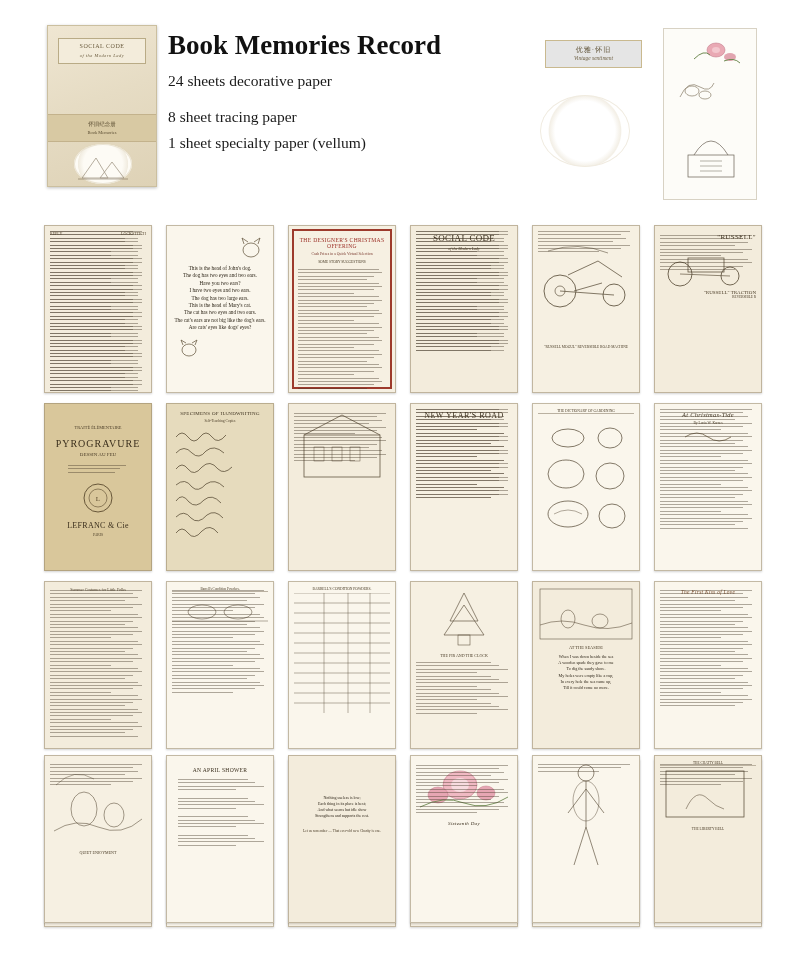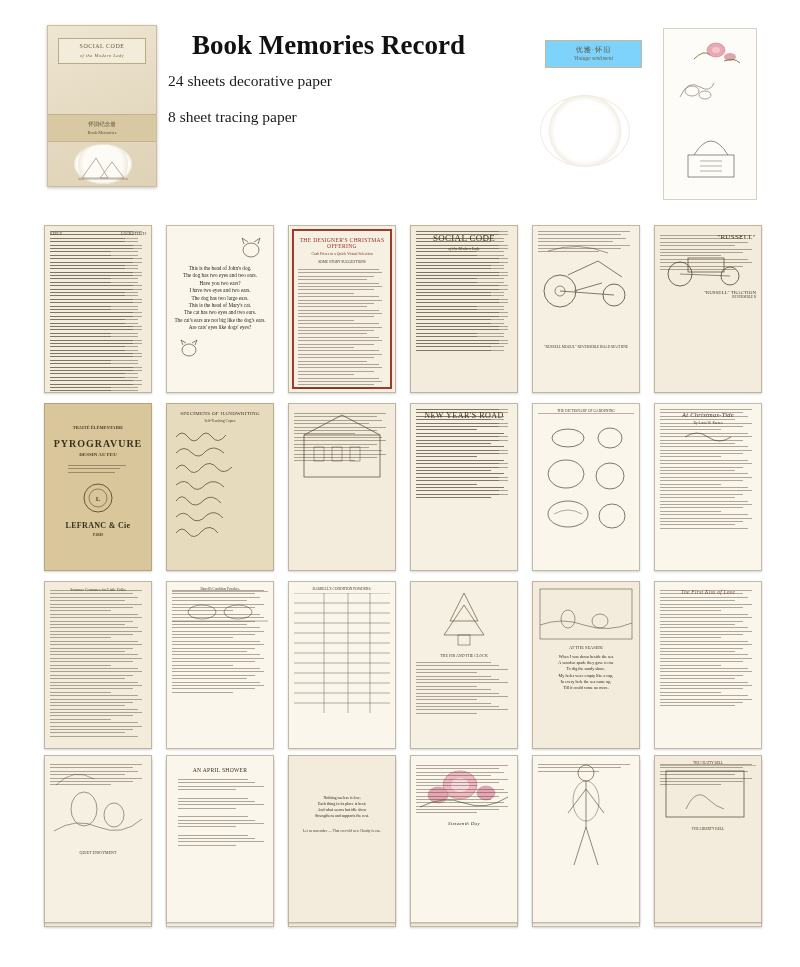--- a/index.html
+++ b/index.html
@@ -43,32 +43,31 @@
   }
   .cover-engraving{
     position:absolute;left:30px;top:122px;width:50px;height:34px;
     opacity:.55;
   }
 
   .title{
     position:absolute;left:168px;top:30px;
     font-size:27px;font-weight:bold;color:#111;letter-spacing:0;
     font-family:"Liberation Serif", serif;
-    margin-left:24px;
   }
   .sub{
     position:absolute;left:168px;font-size:15.5px;color:#1a1a1a;
   }
   .sub1{top:72px;}
   .sub2{top:108px;}
   .sub3{top:134px;}
 
   .tag-band{
     position:absolute;left:545px;top:40px;width:95px;height:26px;
-    background:#7dd3fc;border:1px solid #c9b98f;
+    background:#e5e5e5;border:1px solid #c9b98f;
   }
   .tag-band .tb1{font-size:7px;text-align:center;color:#5c4f33;margin-top:4px;letter-spacing:1px;}
   .tag-band .tb2{font-size:5.5px;text-align:center;color:#6d5f42;font-style:italic;}
 
   .doily-big{
     position:absolute;left:540px;top:95px;width:90px;height:72px;border-radius:50%;
     background:radial-gradient(circle,#ffffff 52%,#f3efe6 62%,#ffffff 64%);
     box-shadow:inset 0 0 0 1px #f0ebe0;
   }
 
@@ -87,21 +86,21 @@
   .sheet{
     position:absolute;width:108px;height:168px;
     border:1px solid rgba(150,135,105,.55);
     box-shadow:0 1px 2px rgba(0,0,0,.18);
     overflow:hidden;
     box-sizing:border-box;
   }
   .p-cream{background:#f3ecdc;}
   .p-cream2{background:#f6f0e2;}
   .p-tan{background:#e6dbbd;}
-  .p-kraft{background:#d9c79b;font-weight:bold;}
+  .p-kraft{background:#d9c79b;}
   .p-light{background:#faf6ec;}
 
   .sheet .inner{position:absolute;left:5px;top:5px;right:5px;bottom:5px;}
 
   
   .lines{position:absolute;left:0;top:0;right:0;bottom:0;}
   .ln{height:1px;background:rgba(70,58,40,.42);margin-bottom:2.4px;}
   .ln.s1{width:92%}.ln.s2{width:86%}.ln.s3{width:78%}.ln.s4{width:96%}.ln.s5{width:64%}
   .col2{display:flex;gap:4px;height:100%;}
   .col2>div{flex:1;}
@@ -137,20 +136,21 @@
     <svg class="cover-engraving" viewBox="0 0 50 34">
       <path d="M4 30 L18 10 L30 30 Z" fill="none" stroke="#5b4a30" stroke-width=".8"></path>
       <path d="M22 30 L34 14 L46 30 Z" fill="none" stroke="#5b4a30" stroke-width=".8"></path>
       <line x1="0" y1="31" x2="50" y2="31" stroke="#5b4a30" stroke-width=".8"></line>
     </svg>
   </div>
 
   <div class="title">Book Memories Record</div>
   <div class="sub sub1">24 sheets decorative paper</div>
   <div class="sub sub2">8 sheet tracing paper</div>
+  <div class="sub sub3">1 sheet specialty paper (vellum)</div>
 
   <div class="tag-band">
     <div class="tb1">优雅·怀旧</div>
     <div class="tb2">Vintage sentiment</div>
   </div>
 
   <div class="doily-big"></div>
 
   <div class="vellum-card">
     <svg class="vellum-rose" viewBox="0 0 58 34">

